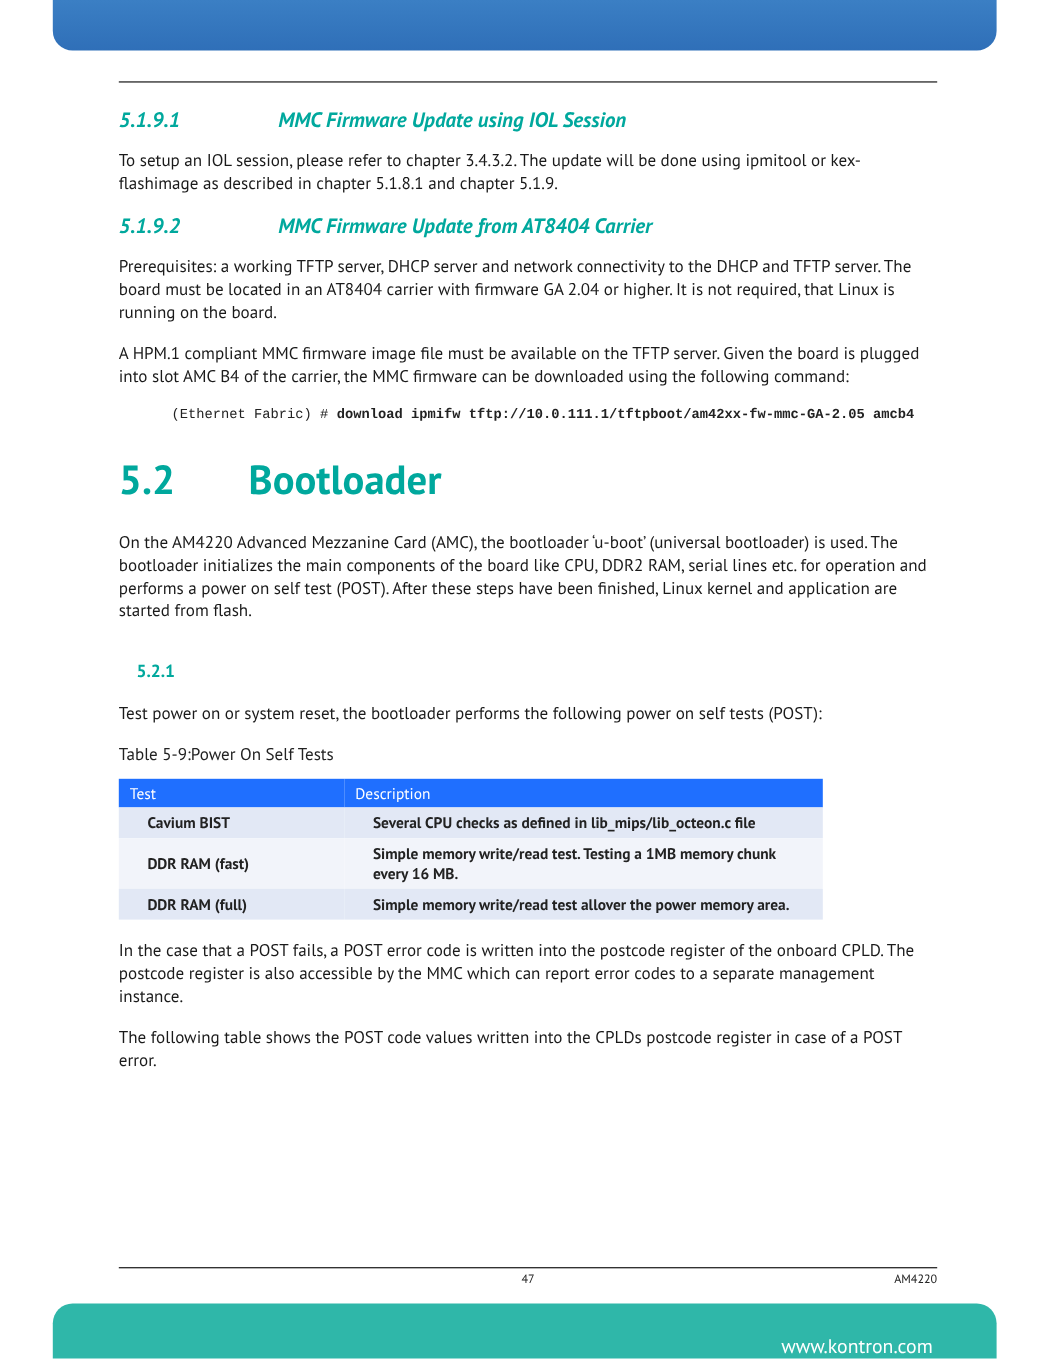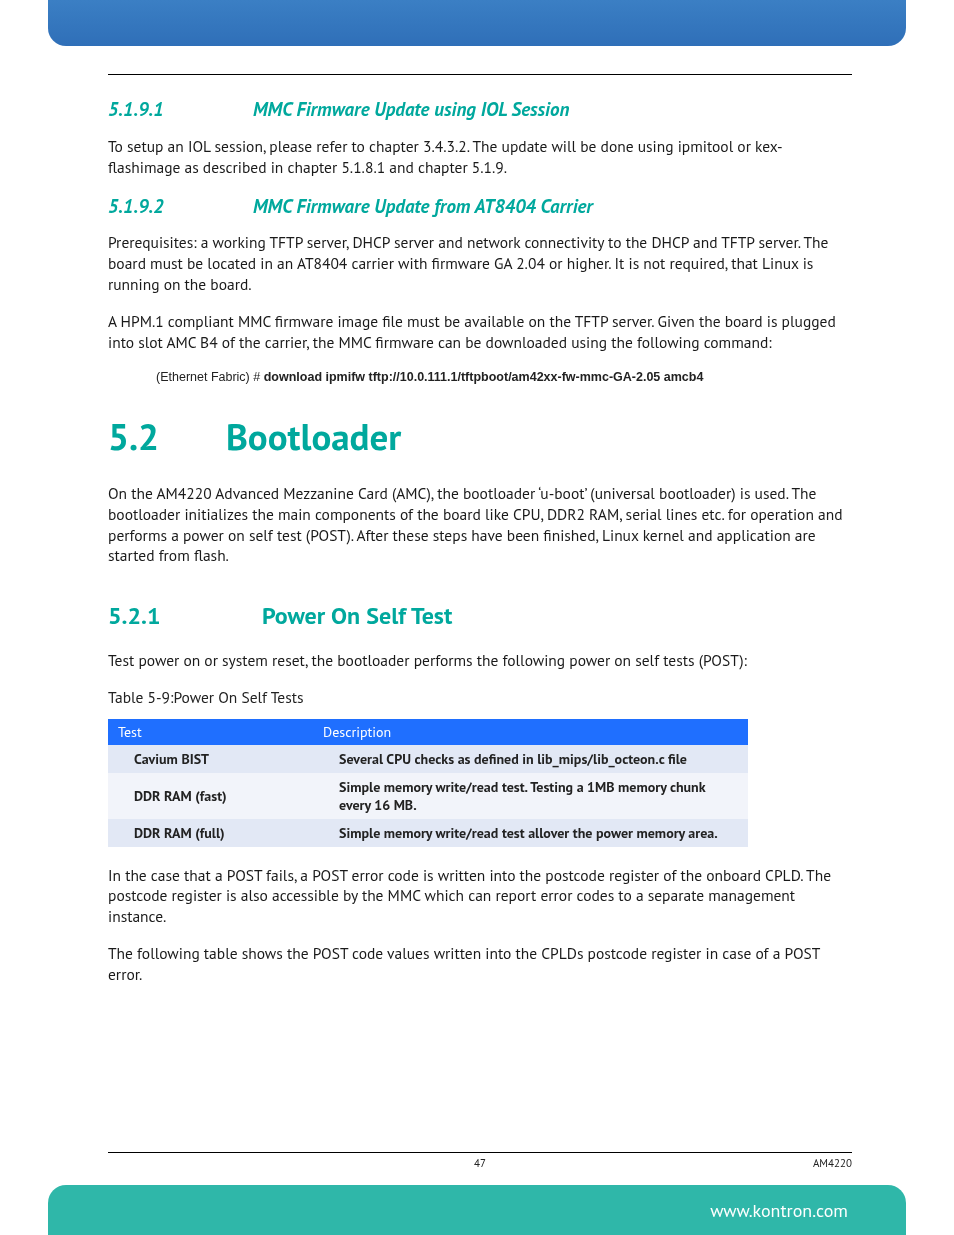--- a/index.html
+++ b/index.html
@@ -41,21 +41,21 @@
   .h4 .txt { flex: 1; }
 
   p.body {
     font-size: 15.5px;
     line-height: 1.35;
     margin-bottom: 16px;
     color: #1a1a1a;
   }
 
   .code {
-    font-family: Liberation Sans, sans-serif;
+    font-family: Liberation Mono, monospace;
     font-size: 12.5px;
     margin: 4px 0 24px 48px;
     line-height: 1.4;
   }
   .code .bold { font-weight: bold; }
 
   .h2 {
     font-family: "PT Sans", "Segoe UI", Arial, sans-serif;
     font-weight: 700;
     color: #00a89d;
@@ -63,25 +63,24 @@
     line-height: 1.2;
     margin: 28px 0 24px 0;
     display: flex;
   }
   .h2 .num { width: 118px; flex-shrink: 0; }
 
   .h3 {
     font-family: "PT Sans", "Segoe UI", Arial, sans-serif;
     font-weight: 700;
     color: #00a89d;
-    font-size: 24px;
+    font-size: 16px;
     line-height: 1.3;
-    margin: 34px 0 18px 0;
-    display: flex;
-    gap: 24px;
+    margin: 34px 0 18px 16px;
+    display: flex;
   }
   .h3 .num { width: 130px; flex-shrink: 0; }
 
   .table-caption {
     font-size: 15.5px;
     margin: 6px 0 12px 0;
   }
 
   table.data {
     border-collapse: collapse;
@@ -134,21 +133,21 @@
     position: absolute;
     top: 1185px; left: 48px;
     width: 858px; height: 50px;
     background: #2fb7a9;
     border-top-left-radius: 18px;
     border-top-right-radius: 18px;
     color: #fff;
     font-family: "PT Sans", "Segoe UI", Arial, sans-serif;
     font-size: 18px;
     display: flex;
-    align-items: center;
+    align-items: flex-end;
     justify-content: flex-end;
     padding-right: 58px;
   }
 </style>
 </head>
 <body>
 
 <div class="header-bar"></div>
 
 <div class="content">
@@ -172,21 +171,20 @@
   </div>
 
   <div class="h2">
     <span class="num">5.2</span>
     <span>Bootloader</span>
   </div>
   <p class="body">On the AM4220 Advanced Mezzanine Card (AMC), the bootloader ‘u-boot’ (universal bootloader) is used. The bootloader initializes the main components of the board like CPU, DDR2 RAM, serial lines etc. for operation and performs a power on self test (POST). After these steps have been finished, Linux kernel and application are started from flash.</p>
 
   <div class="h3">
     <span class="num">5.2.1</span>
-    <span>Power On Self Test</span>
   </div>
   <p class="body">Test power on or system reset, the bootloader performs the following power on self tests (POST):</p>
 
   <p class="table-caption">Table 5-9:Power On Self Tests</p>
 
   <table class="data">
     <thead>
       <tr>
         <th>Test</th>
         <th>Description</th>

